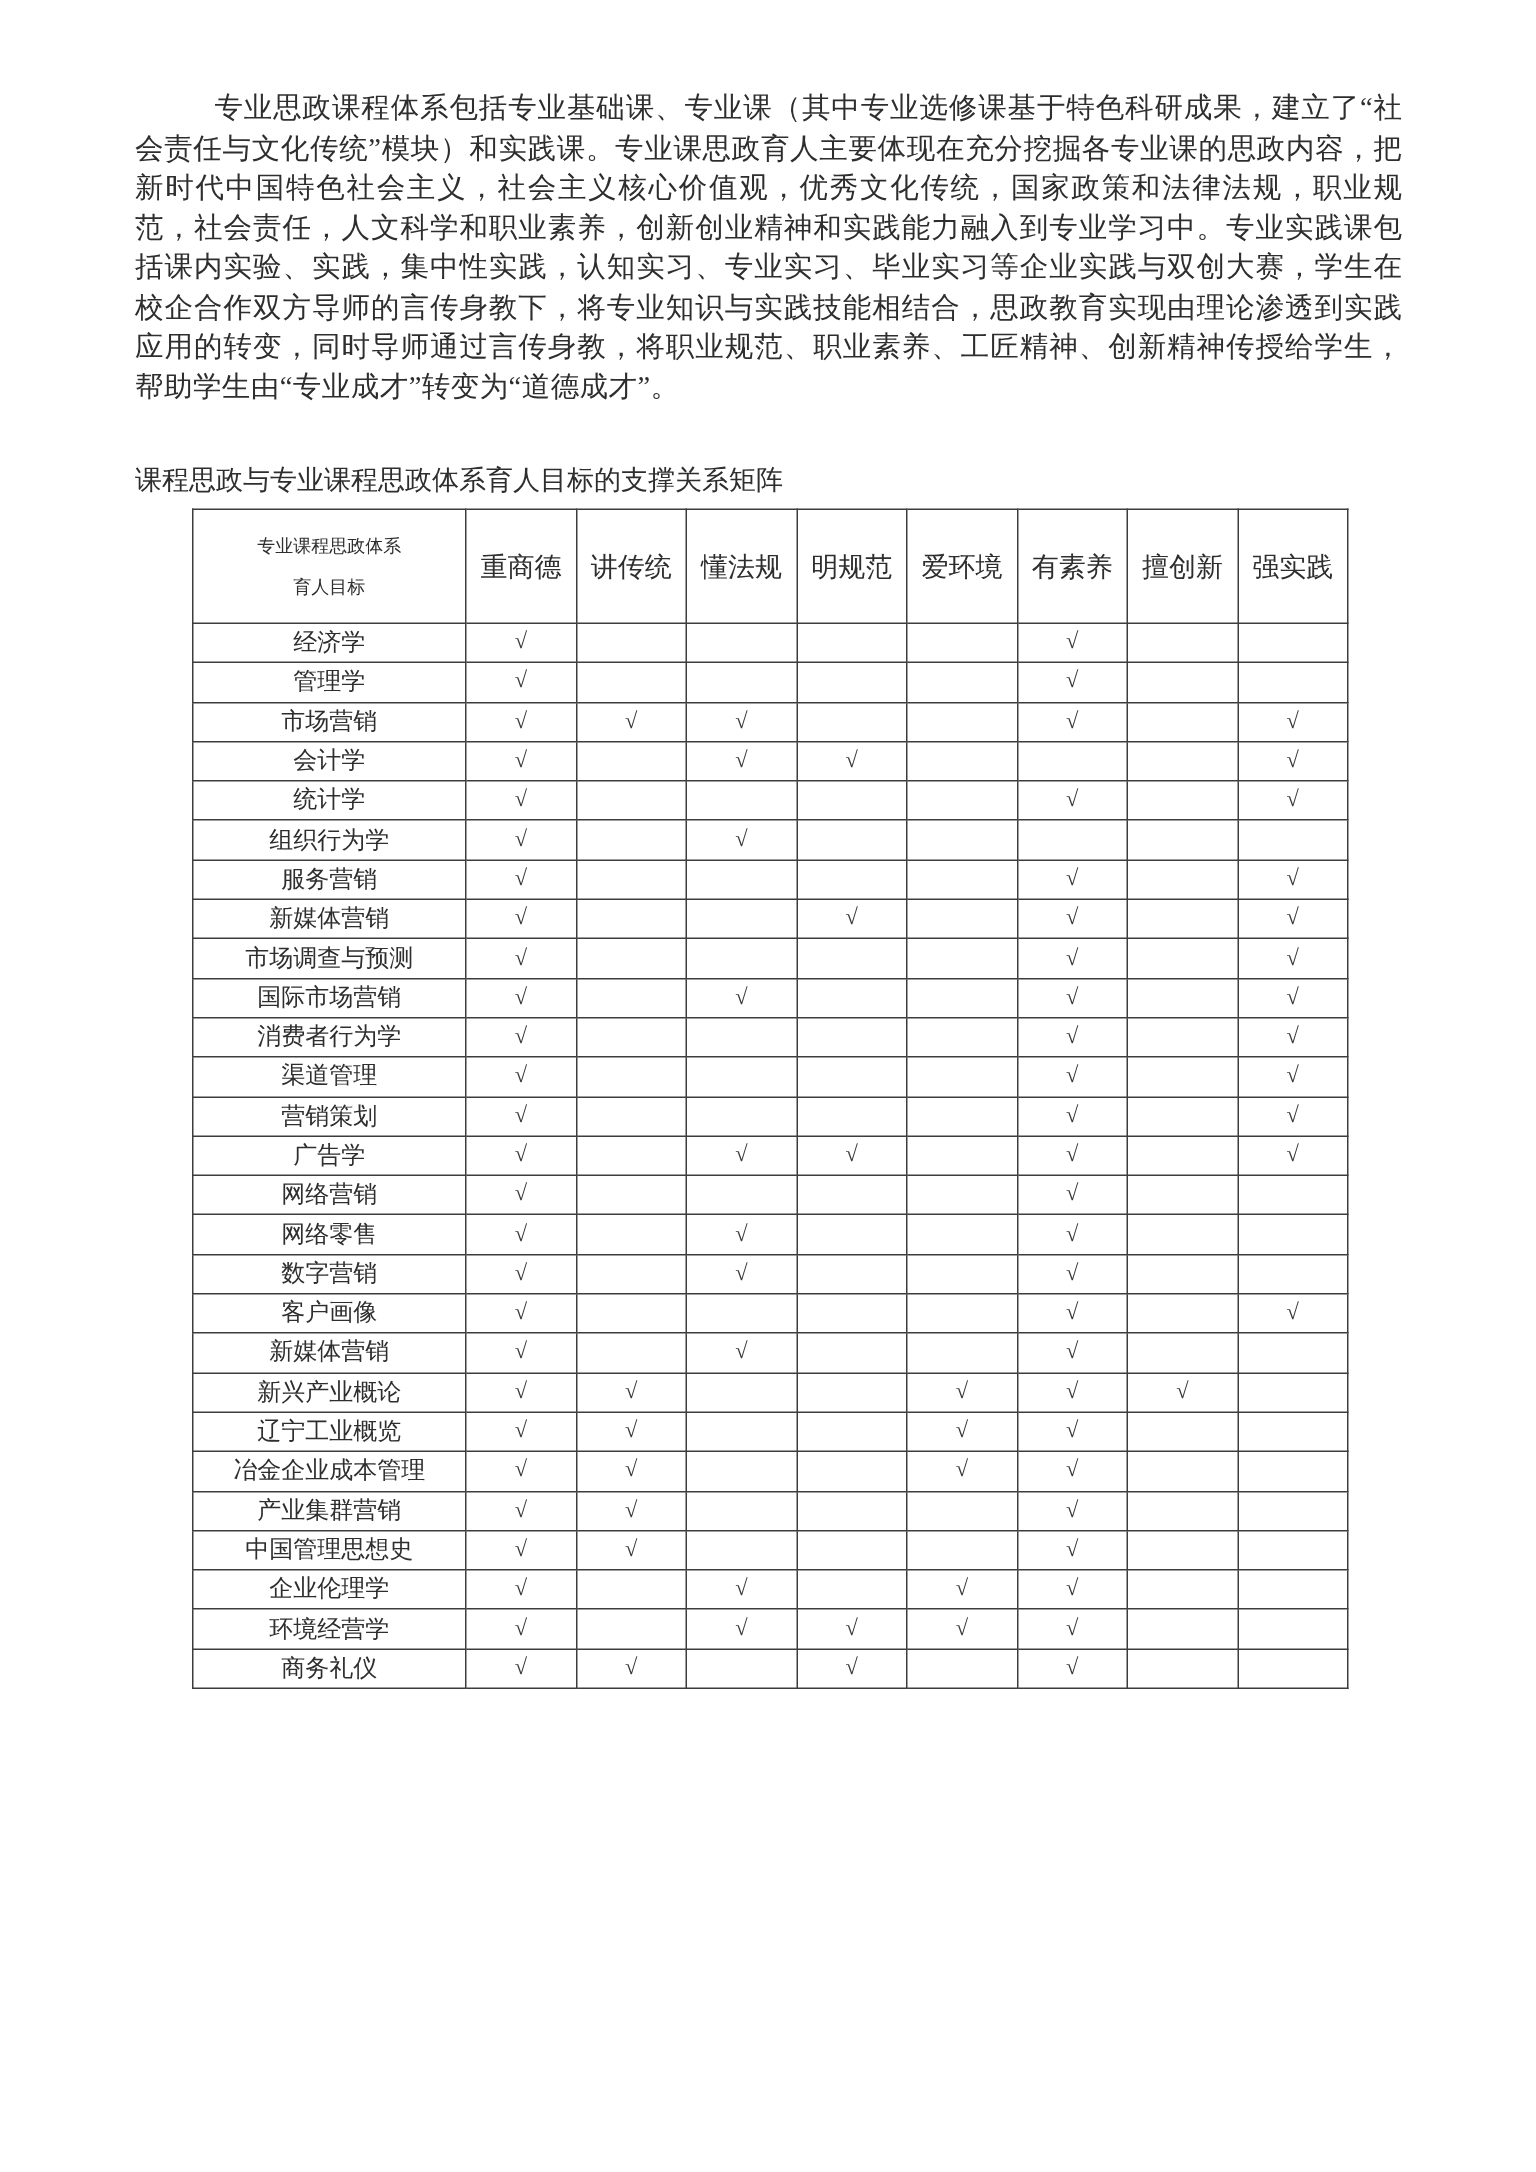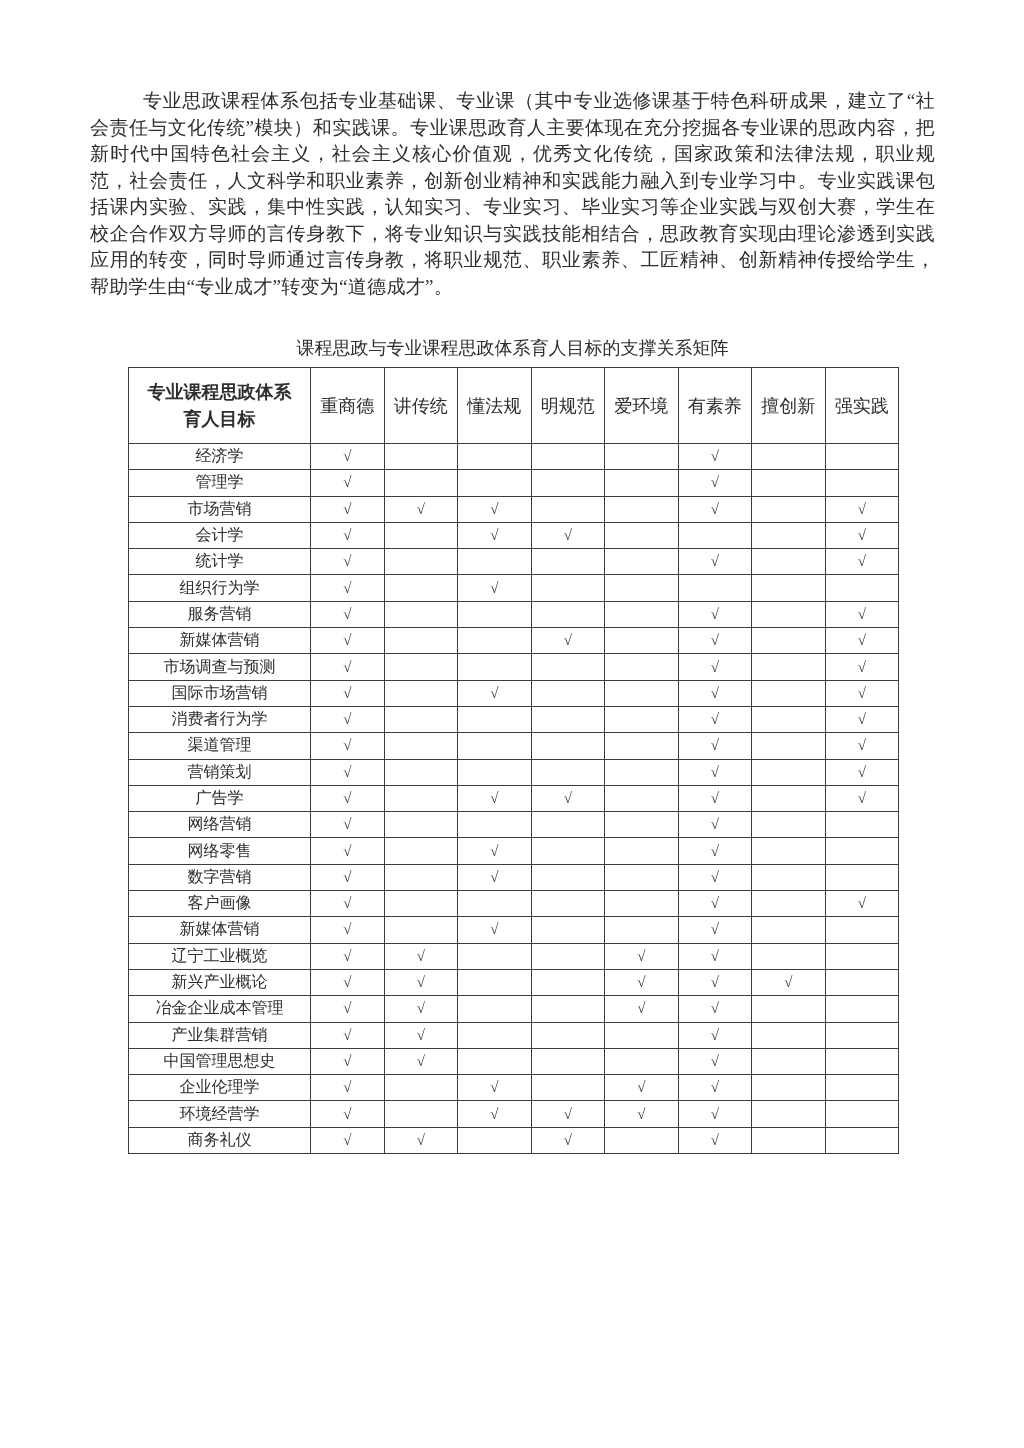--- a/index.html
+++ b/index.html
@@ -6,59 +6,58 @@
   html, body {
     margin: 0; padding: 0;
     background: #ffffff;
     font-family: "Liberation Serif", "DejaVu Serif", serif;
     color: #2e2e2e;
   }
   .page {
     width: 1024px;
     height: 1448px;
     background: #ffffff;
-    padding: 88px 89px 0 90px;
+    padding: 60px 89px 0 90px;
     overflow: hidden;
   }
   .intro {
     margin: 0;
     width: 845px;
     font-size: 19px;
     line-height: 26.5px;
     text-align: justify;
     text-justify: inter-ideograph;
     text-indent: 53px;
     letter-spacing: 0.3px;
   }
   .table-title {
     width: 845px;
     margin-top: 36px;
     margin-bottom: 7px;
-    text-align: center;
     font-size: 18px;
   }
   table.matrix {
     border-collapse: collapse;
     table-layout: fixed;
     margin-left: 38px;
     width: 770px;
   }
   table.matrix th, table.matrix td {
     border: 1.4px solid #3d3d3d;
     text-align: center;
     vertical-align: middle;
     padding: 0;
     overflow: hidden;
     white-space: nowrap;
   }
   th.corner {
     width: 182px;
     height: 76px;
-    font-weight: bold;
-    font-size: 18px;
+    font-weight: normal;
+    font-size: 12px;
     line-height: 27px;
   }
   th.col-head {
     width: 73.5px;
     font-weight: normal;
     font-size: 18px;
   }
   td.course-cell {
     height: 26.3px;
     font-size: 16px;
@@ -298,39 +297,39 @@
           <td class="mark-cell">√</td>
           <td class="mark-cell"></td>
           <td class="mark-cell">√</td>
           <td class="mark-cell"></td>
           <td class="mark-cell"></td>
           <td class="mark-cell">√</td>
           <td class="mark-cell"></td>
           <td class="mark-cell"></td>
         </tr>
         <tr>
+          <td class="course-cell">新兴产业概论</td>
+          <td class="mark-cell">√</td>
+          <td class="mark-cell">√</td>
+          <td class="mark-cell"></td>
+          <td class="mark-cell"></td>
+          <td class="mark-cell">√</td>
+          <td class="mark-cell">√</td>
+          <td class="mark-cell">√</td>
+          <td class="mark-cell"></td>
+        </tr>
+        <tr>
           <td class="course-cell">辽宁工业概览</td>
           <td class="mark-cell">√</td>
           <td class="mark-cell">√</td>
           <td class="mark-cell"></td>
           <td class="mark-cell"></td>
           <td class="mark-cell">√</td>
           <td class="mark-cell">√</td>
           <td class="mark-cell"></td>
-          <td class="mark-cell"></td>
-        </tr>
-        <tr>
-          <td class="course-cell">新兴产业概论</td>
-          <td class="mark-cell">√</td>
-          <td class="mark-cell">√</td>
-          <td class="mark-cell"></td>
-          <td class="mark-cell"></td>
-          <td class="mark-cell">√</td>
-          <td class="mark-cell">√</td>
-          <td class="mark-cell">√</td>
           <td class="mark-cell"></td>
         </tr>
         <tr>
           <td class="course-cell">冶金企业成本管理</td>
           <td class="mark-cell">√</td>
           <td class="mark-cell">√</td>
           <td class="mark-cell"></td>
           <td class="mark-cell"></td>
           <td class="mark-cell">√</td>
           <td class="mark-cell">√</td>

